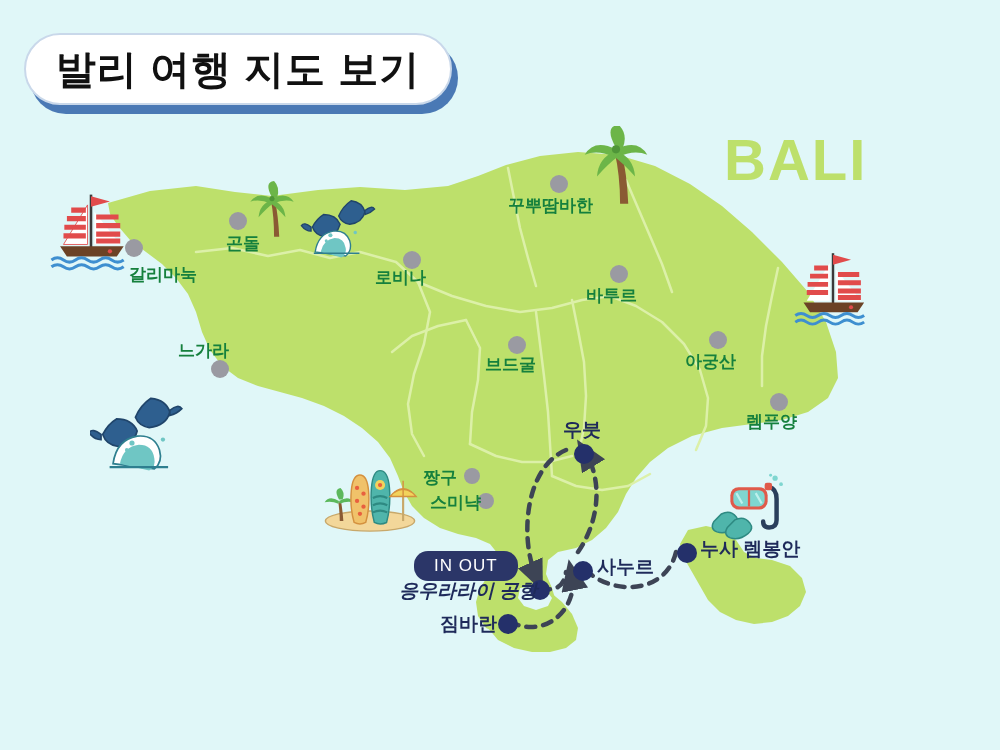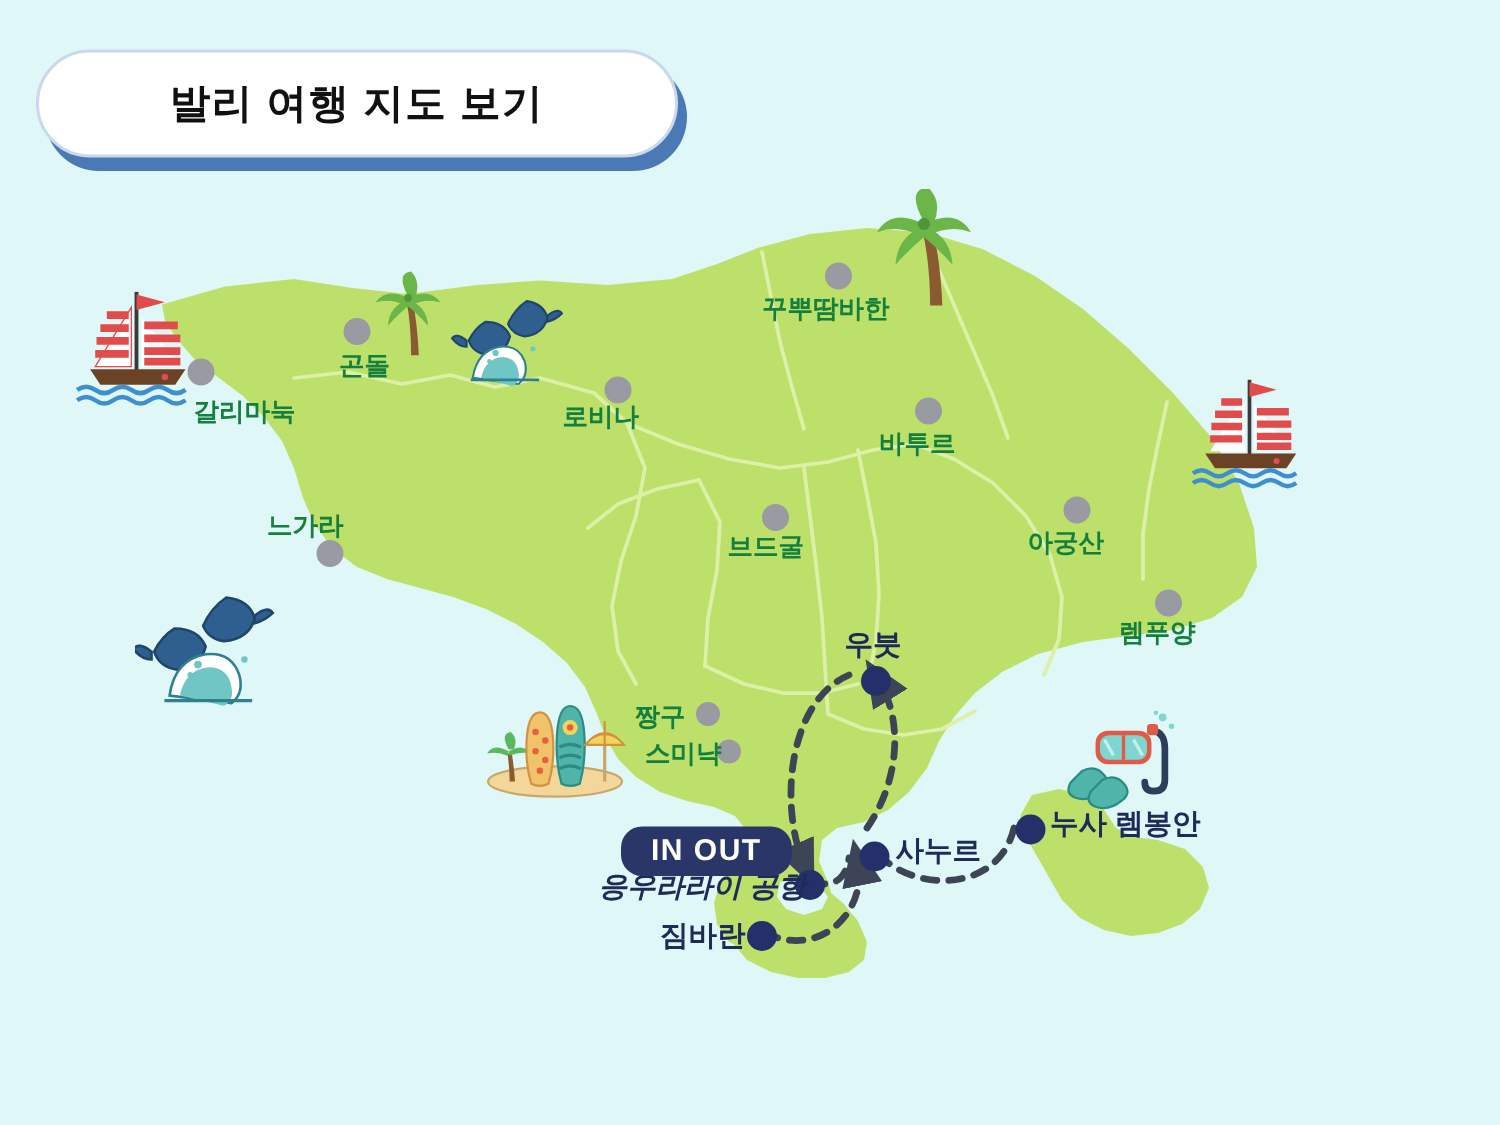--- a/index.html
+++ b/index.html
@@ -35,21 +35,21 @@
     height: 72px;
     border-radius: 40px;
     background: #ffffff;
     border: 2px solid #c9d8ea;
     display: flex;
     align-items: center;
     justify-content: center;
     box-sizing: border-box;
   }
   #title-text {
-    font-size: 27px;
+    font-size: 40px;
     font-weight: bold;
     color: #111111;
     letter-spacing: 1px;
     white-space: nowrap;
   }
 
   
   #bali-word {
     position: absolute;
     left: 724px;
@@ -104,22 +104,22 @@
 
   
   #inout-badge {
     position: absolute;
     left: 414px;
     top: 551px;
     padding: 5px 20px;
     border-radius: 14px;
     background: #2b3668;
     color: #ffffff;
-    font-size: 20px;
-    font-weight: bold;
+    font-size: 17px;
+    font-weight: normal;
     letter-spacing: 1px;
   }
 
   
   .deco-icon {
     position: absolute;
   }
 </style>
 </head>
 <body>
@@ -201,20 +201,21 @@
 
       <path d="M 676 552 C 666 594 612 596 586 570"></path>
     </g>
   </svg>
 
   <div id="title-shadow"></div>
   <div id="title-button">
     <span id="title-text">발리 여행 지도 보기</span>
   </div>
 
+  <div id="bali-word">BALI</div>
 
   <div class="deco-icon" style="left:48px; top:186px; width:86px; height:86px;">
     <svg viewBox="0 0 100 100" width="86" height="86">
       <g>
         <path d="M50 10 L50 72" stroke="#3a3a3a" stroke-width="3"></path>
         <path d="M50 12 L72 18 L50 24 Z" fill="#e14b4b"></path>
         <path d="M46 22 L46 68 L18 68 Z" fill="#ffffff"></path>
         <path d="M46 22 L46 68 L18 68 Z" fill="none" stroke="#e14b4b" stroke-width="1"></path>
         <path d="M44 28 L27 28 M44 38 L22 38 M44 48 L19 48 M44 58 L18 58" stroke="#e14b4b" stroke-width="6"></path>
         <path d="M54 30 L54 68 L84 68 Z" fill="#ffffff"></path>

